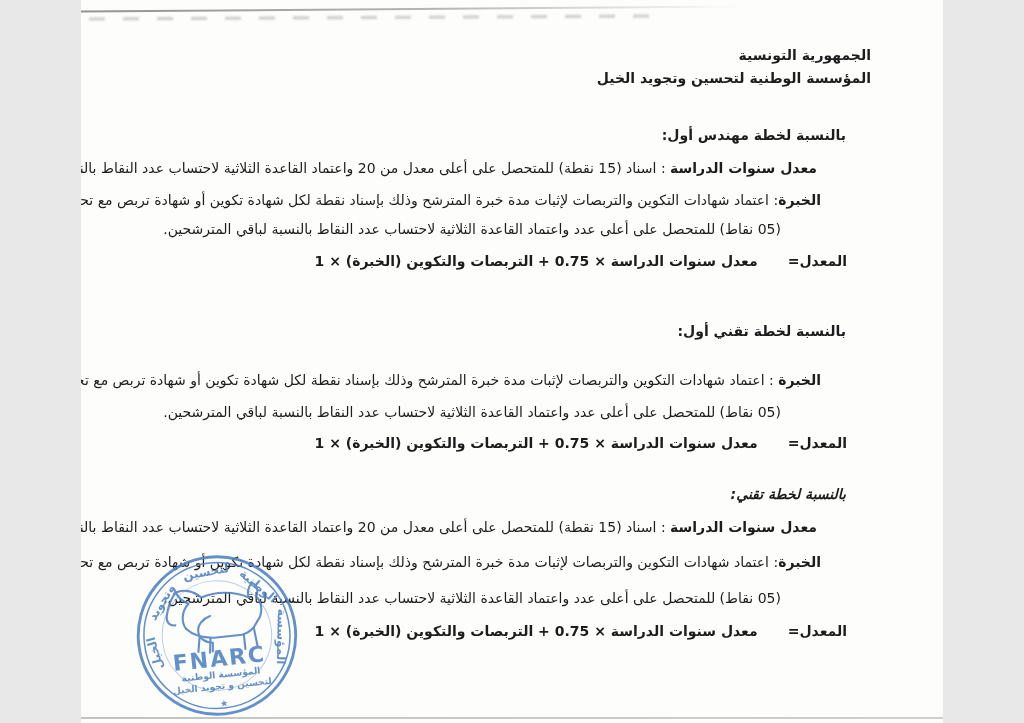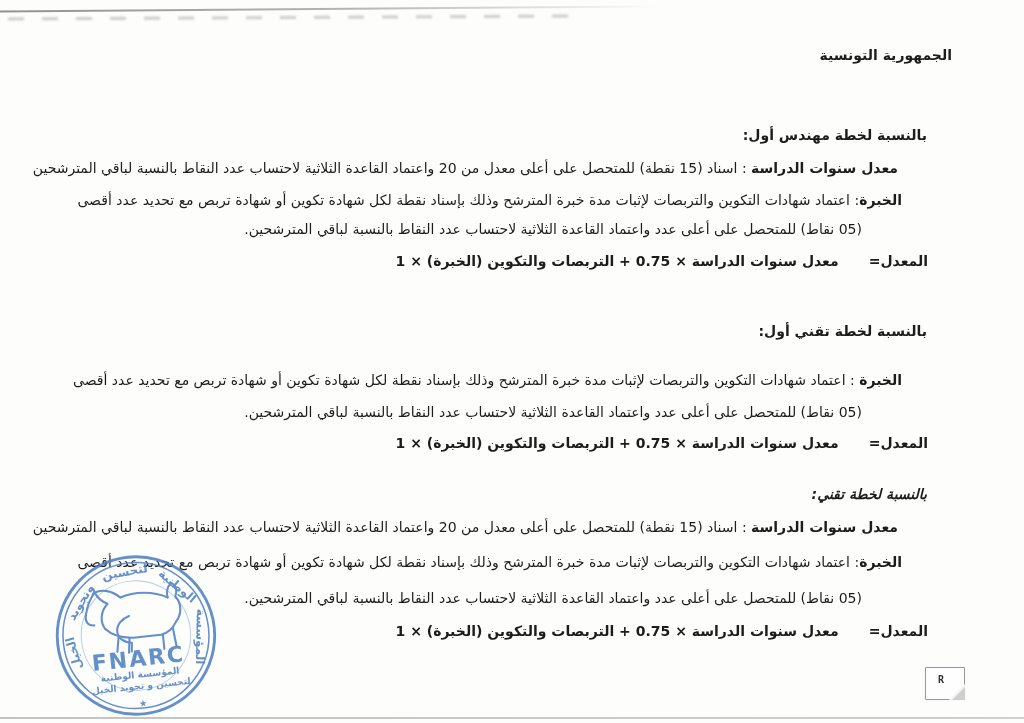--- a/index.html
+++ b/index.html
@@ -1,17 +1,17 @@
 <!DOCTYPE html>
 <html lang="ar"><head>
 <meta charset="utf-8">
 <style>
   html,body{margin:0;padding:0;background:#e8e8e8;}
   .page{
-    position:relative; width:1024px; height:723px; margin:0 auto;
+    position:relative; width:862px; height:723px; margin:0 auto;
     background:#fdfdfc; overflow:hidden;
     font-family:"DejaVu Sans","Liberation Sans",sans-serif;
     color:#1d1d1d;
   }
   
   .scan-line-top{
     position:absolute; top:8px; left:-6px; width:665px; height:2px;
     background:linear-gradient(to right,#7f7f7f,#a9a9a9 55%,rgba(170,170,170,0));
     transform:rotate(-0.45deg); opacity:.85;
   }
@@ -70,20 +70,21 @@
 <body>
 
 <div class="page">
 
   <div class="scan-line-top"></div>
   <div class="ghost-dashes"></div>
   <div class="bottom-edge"></div>
 
   <div class="hdr">
     <div>الجمهورية التونسية</div>
+    <div>المؤسسة الوطنية لتحسين وتجويد الخيل</div>
   </div>
 
   <div class="line title" style="top:126px; right:97px;">بالنسبة لخطة مهندس أول:</div>
   <div class="line" style="top:159px; right:126px;">
     <span class="b">معدل سنوات الدراسة</span><span> : اسناد (15 نقطة) للمتحصل على أعلى معدل من 20 واعتماد القاعدة الثلاثية لاحتساب عدد النقاط بالنسبة لباقي المترشحين</span>
   </div>
   <div class="line" style="top:191px; right:122px;">
     <span class="b">الخبرة</span><span>: اعتماد شهادات التكوين والتربصات لإثبات مدة خبرة المترشح وذلك بإسناد نقطة لكل شهادة تكوين أو شهادة تربص مع تحديد عدد أقصى</span>
   </div>
   <div class="line" style="top:220px; right:162px;">(05 نقاط) للمتحصل على أعلى عدد واعتماد القاعدة الثلاثية لاحتساب عدد النقاط بالنسبة لباقي المترشحين.</div>

